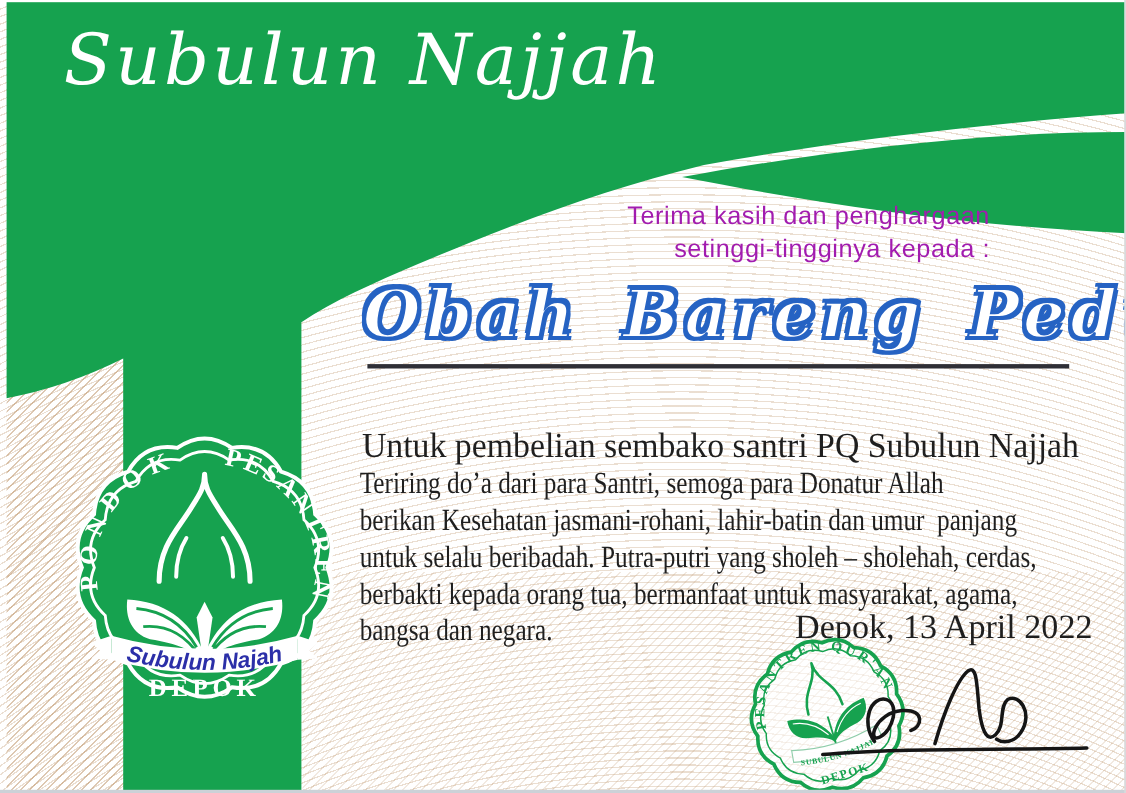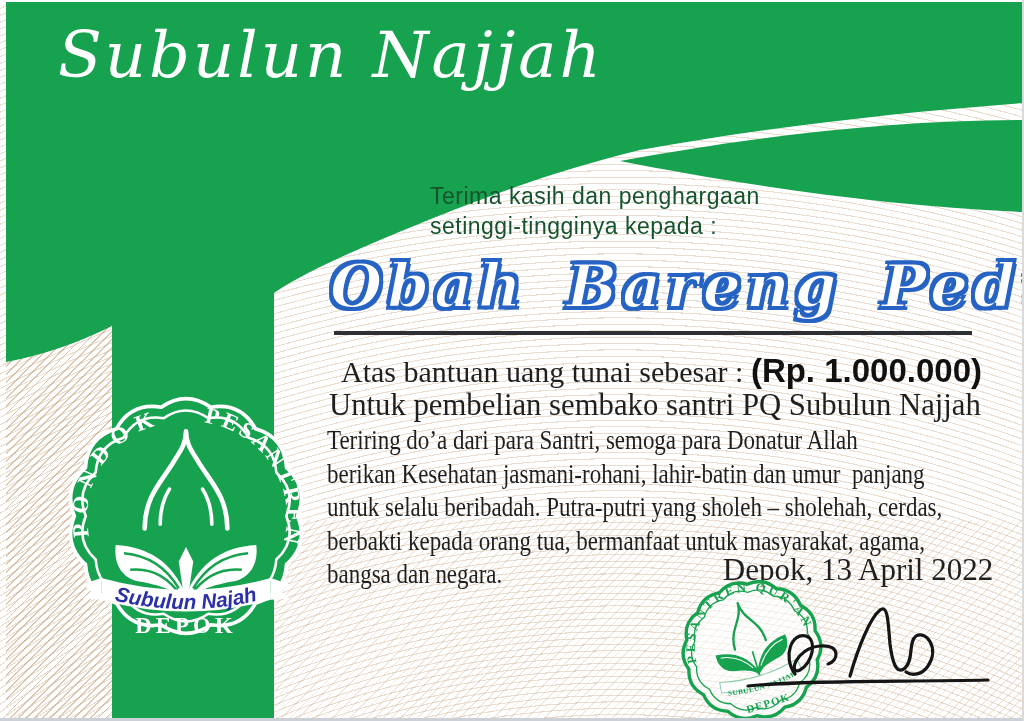--- a/index.html
+++ b/index.html
@@ -12,22 +12,22 @@
       transparent 1.1px, transparent 6.4px);}
   .hatch-strong{position:absolute;left:6px;top:326px;width:108px;height:395px;z-index:0;
     background:repeating-linear-gradient(135deg, rgba(188,146,102,0.50) 0, rgba(188,146,102,0.50) 1.3px,
       transparent 1.3px, transparent 5.6px);}
   .hatch-faint{position:absolute;left:275px;top:520px;right:0;bottom:0;z-index:0;
     background:repeating-linear-gradient(135deg, rgba(188,146,102,0.20) 0, rgba(188,146,102,0.20) 1.2px,
       transparent 1.2px, transparent 6px);}
   svg.greens{position:absolute;inset:0;z-index:1;}
   .script-title{position:absolute;left:58px;top:18px;width:600px;z-index:2;color:#ffffff;
     font-family:"DejaVu Serif",serif;font-style:italic;font-size:64px;letter-spacing:3px;white-space:nowrap;}
-  .intro{position:absolute;left:430px;top:181px;width:470px;z-index:2;text-align:left;
-    font-family:"Liberation Sans",sans-serif;font-size:23px;line-height:30px;color:#14532d;
+  .intro{position:absolute;left:430px;top:181px;width:470px;z-index:2;text-align:right;
+    font-family:"Liberation Sans",sans-serif;font-size:23px;line-height:30px;color:#a21caf;
     letter-spacing:0.5px;white-space:pre;}
   .recipient{position:absolute;left:330px;top:246px;width:688px;z-index:2;text-align:center;
     font-family:"DejaVu Serif",serif;font-style:italic;font-weight:bold;font-size:60px;line-height:80px;
     color:#ffffff;letter-spacing:5px;word-spacing:14px;white-space:nowrap;
     -webkit-text-stroke:2px var(--blueOutline);
     text-shadow:-3px -3px 0 var(--blueOutline),3px 3px 0 var(--blueOutline),
                 -3px 3px 0 var(--blueOutline),3px -3px 0 var(--blueOutline);}
   .recipient-underline{position:absolute;left:334px;top:331px;width:638px;height:4px;z-index:2;background:#2f2f36;}
   .amount-line{position:absolute;left:341px;top:352px;z-index:2;white-space:nowrap;color:var(--ink);}
   .amount-label{font-family:"Liberation Serif",serif;font-size:30px;}
@@ -64,21 +64,20 @@
   </svg>
 
   <div class="script-title">Subulun Najjah</div>
 
   <div class="intro">Terima kasih dan penghargaan
 setinggi-tingginya kepada :</div>
 
   <div class="recipient">Obah Bareng Peduli</div>
   <div class="recipient-underline"></div>
 
-  <div class="amount-line"><span class="amount-label">Atas bantuan uang tunai sebesar : </span><span class="amount-value">(Rp. 1.000.000)</span></div>
 
   <div class="purpose">Untuk pembelian sembako santri PQ Subulun Najjah</div>
 
   <div class="prayer">Teriring do’a dari para Santri, semoga para Donatur Allah
 berikan Kesehatan jasmani-rohani, lahir-batin dan umur  panjang
 untuk selalu beribadah. Putra-putri yang sholeh – sholehah, cerdas,
 berbakti kepada orang tua, bermanfaat untuk masyarakat, agama,
 bangsa dan negara.</div>
 
   <div class="place-date">Depok, 13 April 2022</div>

